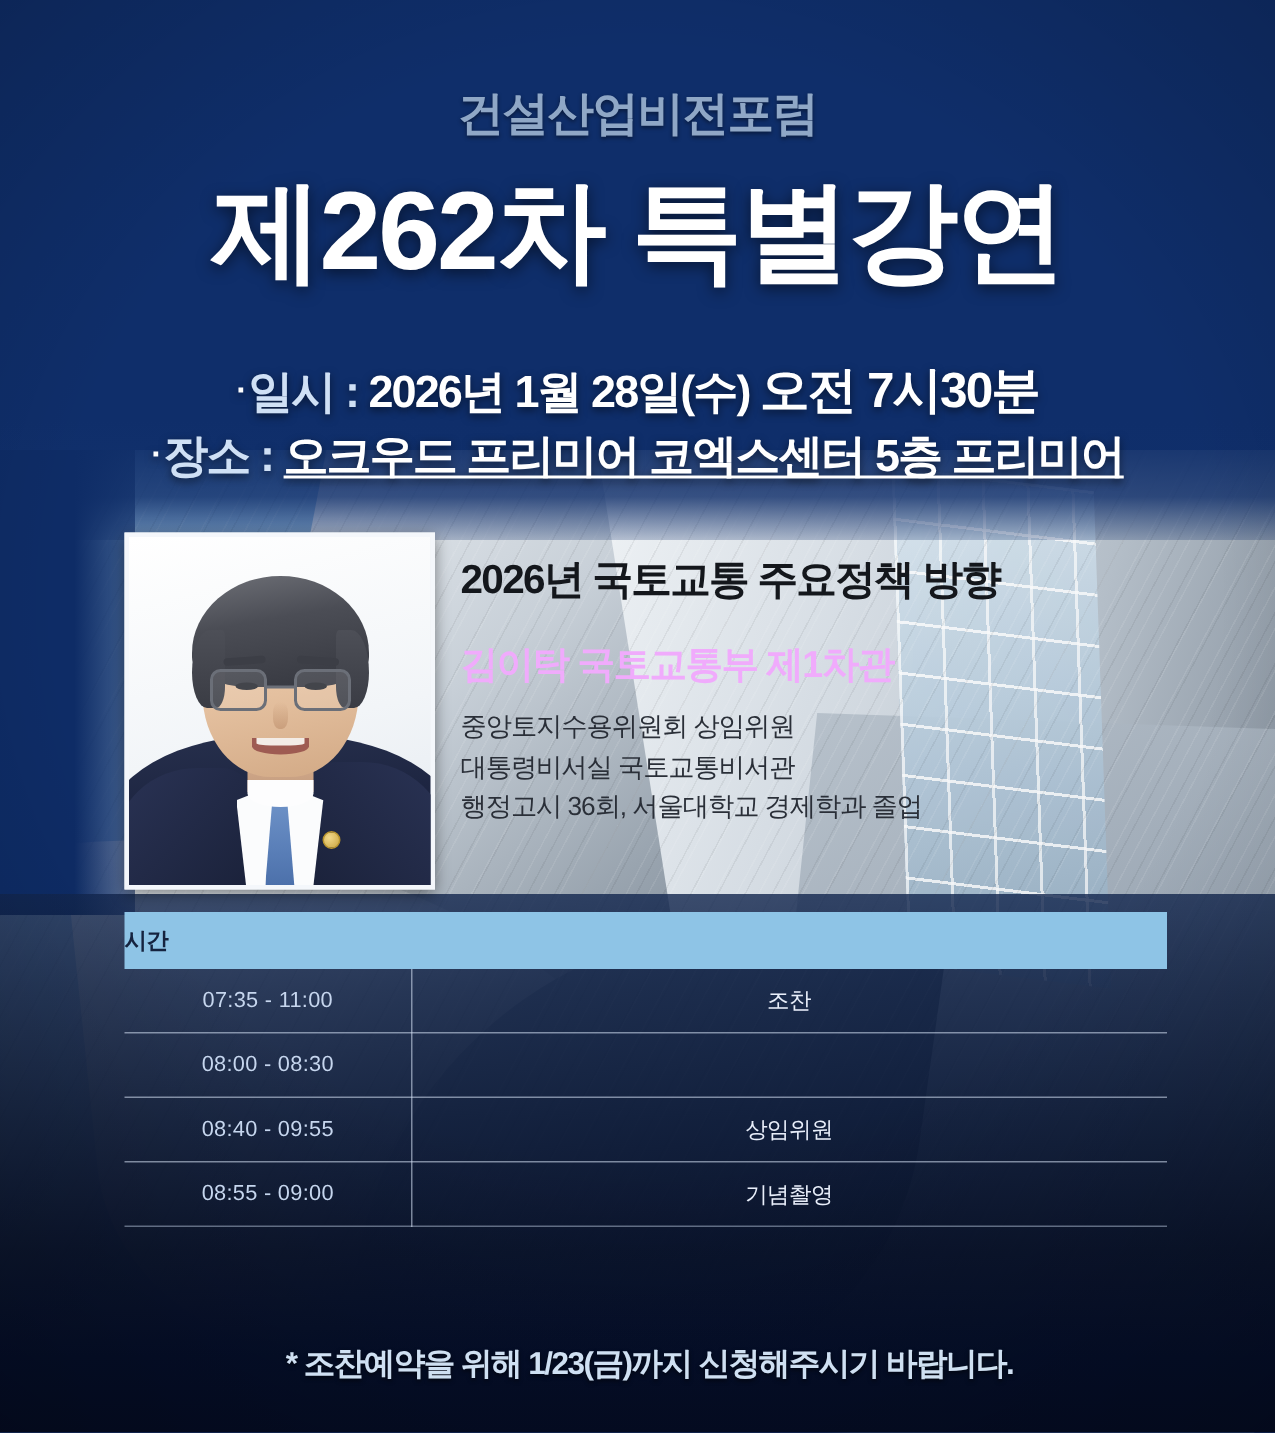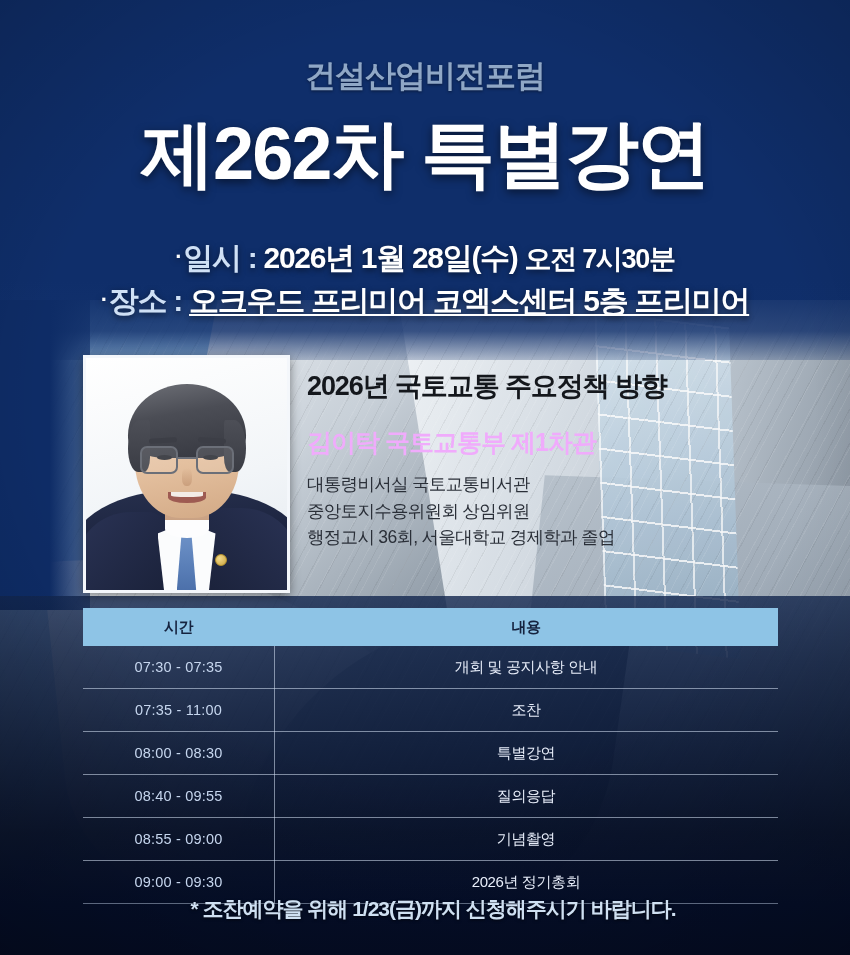--- a/index.html
+++ b/index.html
@@ -146,21 +146,21 @@
   }
 
   .info-block { position:absolute; top:237px; left:0; right:0; text-align:center; }
   .info-line {
     font-size:30px; font-weight:bold; letter-spacing:-1.3px;
     color:#ffffff; white-space:nowrap;
     text-shadow:0 2px 6px rgba(0,0,0,.55);
     line-height:1.42;
   }
   .info-line .lbl { color:#cfe0f5; }
-  .info-line .big { font-size:27px; }
+  .info-line .big { font-size:33px; }
   .info-line .und { text-decoration:underline; text-underline-offset:3px; text-decoration-thickness:2px; }
   .bullet { color:#ffffff; font-size:22px; vertical-align:4px; margin-right:2px; }
 
   
   .photo-frame {
     position:absolute; left:83px; top:355px; width:207px; height:238px;
     border:3px solid #f4f7fb;
     box-shadow:0 3px 10px rgba(0,0,0,.45);
     overflow:hidden;
     background:#eef2f6;
@@ -241,21 +241,21 @@
   .sp-bio-line {
     font-size:17.5px; letter-spacing:-.7px; color:#2a2f38; line-height:1.52; white-space:nowrap;
   }
 
   
   .sched { position:absolute; left:83px; top:608px; width:695px; }
   .sched-head {
     display:flex; height:38px; align-items:center;
     background:#8ec4e6;
   }
-  .sched-head .c-time { width:191px; text-align:center; }
+  .sched-head .c-time { width:191px; text-align:left; }
   .sched-head .c-desc { flex:1; text-align:center; }
   .sched-head span {
     font-size:15px; font-weight:bold; letter-spacing:-.5px; color:#15233f;
   }
   .sched-body { position:relative; }
   .sched-row {
     display:flex; height:43px; align-items:center;
     border-bottom:1px solid rgba(215,228,245,.55);
   }
   .sched-row:last-child { border-bottom:1px solid rgba(200,215,238,.45); }
@@ -352,56 +352,46 @@
       <div class="ph-mouth">
           <div class="ph-teeth"></div>
         </div>
       <div class="ph-badge"></div>
     </div>
 
     <div class="speaker-card">
       <div class="sp-topic">2026년 국토교통 주요정책 방향</div>
       <div class="sp-name">김이탁 국토교통부 제1차관</div>
       <div class="sp-bio">
+        <div class="sp-bio-line">중앙토지수용위원회 상임위원</div>
         <div class="sp-bio-line">대통령비서실 국토교통비서관</div>
-        <div class="sp-bio-line">중앙토지수용위원회 상임위원</div>
         <div class="sp-bio-line">행정고시 36회, 서울대학교 경제학과 졸업</div>
       </div>
     </div>
 
     <div class="sched">
       <div class="sched-head">
         <div class="c-time"><span>시간</span></div>
-        <div class="c-desc"><span>내용</span></div>
       </div>
       <div class="sched-body">
         <div class="sched-vline"></div>
         <div class="sched-row">
-          <div class="c-time">07:30 - 07:35</div>
-          <div class="c-desc">개회 및 공지사항 안내</div>
-        </div>
-        <div class="sched-row">
           <div class="c-time">07:35 - 11:00</div>
           <div class="c-desc">조찬</div>
         </div>
         <div class="sched-row">
           <div class="c-time">08:00 - 08:30</div>
-          <div class="c-desc">특별강연</div>
         </div>
         <div class="sched-row">
           <div class="c-time">08:40 - 09:55</div>
-          <div class="c-desc">질의응답</div>
+          <div class="c-desc">상임위원</div>
         </div>
         <div class="sched-row">
           <div class="c-time">08:55 - 09:00</div>
           <div class="c-desc">기념촬영</div>
         </div>
-        <div class="sched-row">
-          <div class="c-time">09:00 - 09:30</div>
-          <div class="c-desc">2026년 정기총회</div>
-        </div>
       </div>
     </div>
 
     <div class="footnote">* 조찬예약을 위해 1/23(금)까지 신청해주시기 바랍니다.</div>
 
   </div>
 </div>
 
 </body></html>

